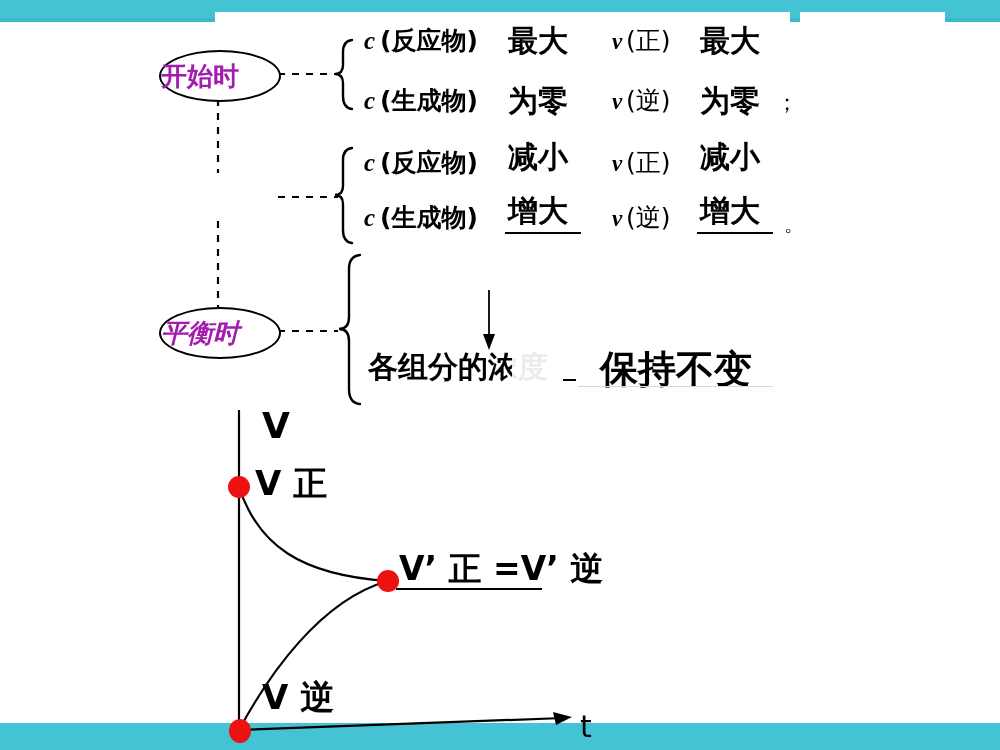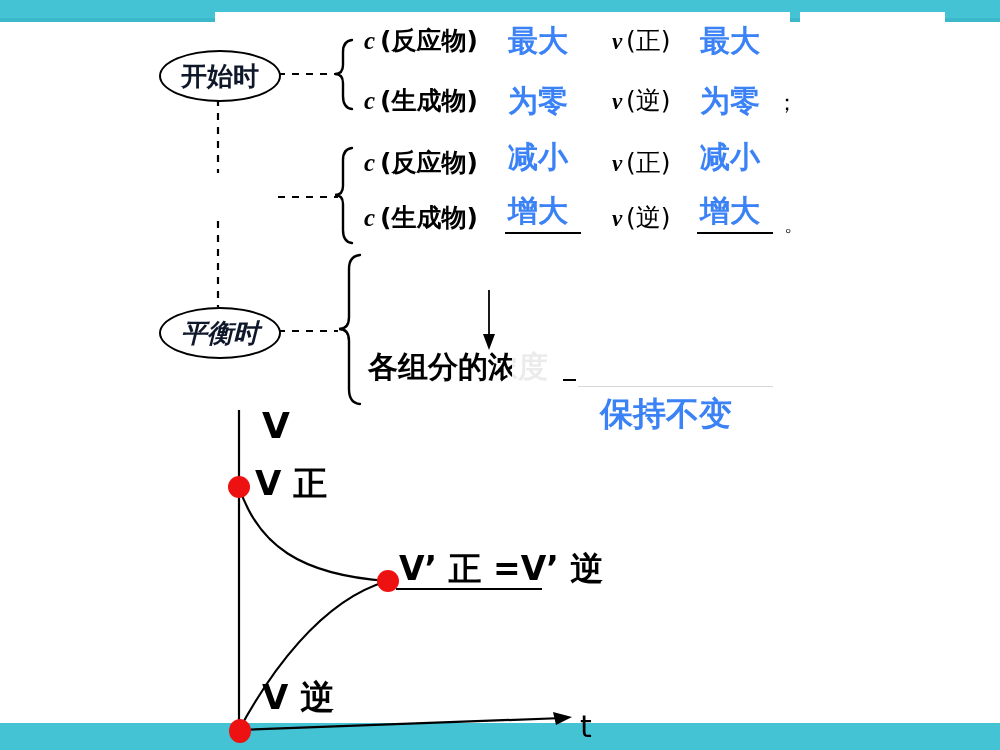--- a/index.html
+++ b/index.html
@@ -43,36 +43,35 @@
   }
 
   
   .t {
     position: absolute;
     white-space: nowrap;
     color: #000000;
     line-height: 1;
   }
   .cjk { font-family: "DejaVu Sans", "Liberation Sans", sans-serif; }
-  .red { color: #3b82f6; font-weight: bold; }
+  .red { color: #000000; font-weight: bold; }
   .ital { font-style: italic; font-weight: bold; }
 
   
   .node {
     position: absolute;
     width: 118px; height: 48px;
     border: 2px solid #000;
     border-radius: 50%;
     display: flex;
     align-items: center;
-    justify-content: center;
     font-family: "DejaVu Sans", "Liberation Sans", sans-serif;
     font-size: 26px;
     font-weight: bold;
-    color: #0f172a;
+    color: #a21caf;
     background: #ffffff;
   }
 
   
   .rule {
     position: absolute;
     height: 2px;
     background: #000;
   }
   .rule-faint {
@@ -180,21 +179,21 @@
   <div class="rule" style="left:697px; top:232px; width:76px;"></div>
 
   <div class="t cjk" style="left:784px; top:214px; font-size:20px;">。</div>
 
 
   <div class="t cjk" style="left:368px; top:352px; font-size:30px; font-weight:bold;">各组分的浓度</div>
 
   <div style="position:absolute; left:512px; top:348px; width:88px; height:40px;
               background:#ffffff; opacity:0.92;"></div>
 
-  <div class="t red cjk" style="left:600px; top:350px; font-size:33px;margin-top:47px;">保持不变</div>
+  <div class="t red cjk" style="left:600px; top:350px; font-size:38px;">保持不变</div>
   <div class="rule-faint" style="left:578px; top:386px; width:195px;"></div>
   <div class="rule" style="left:563px; top:379px; width:13px;"></div>
 
   <div class="t cjk" style="left:262px; top:408px; font-size:36px; font-weight:bold;">V</div>
 
   <div class="t cjk" style="left:580px; top:712px; font-size:30px;">t</div>
 
   <div class="t cjk" style="left:255px; top:466px; font-size:34px; font-weight:bold;">V 正</div>
 
   <div class="t cjk" style="left:262px; top:680px; font-size:34px; font-weight:bold;">V 逆</div>

